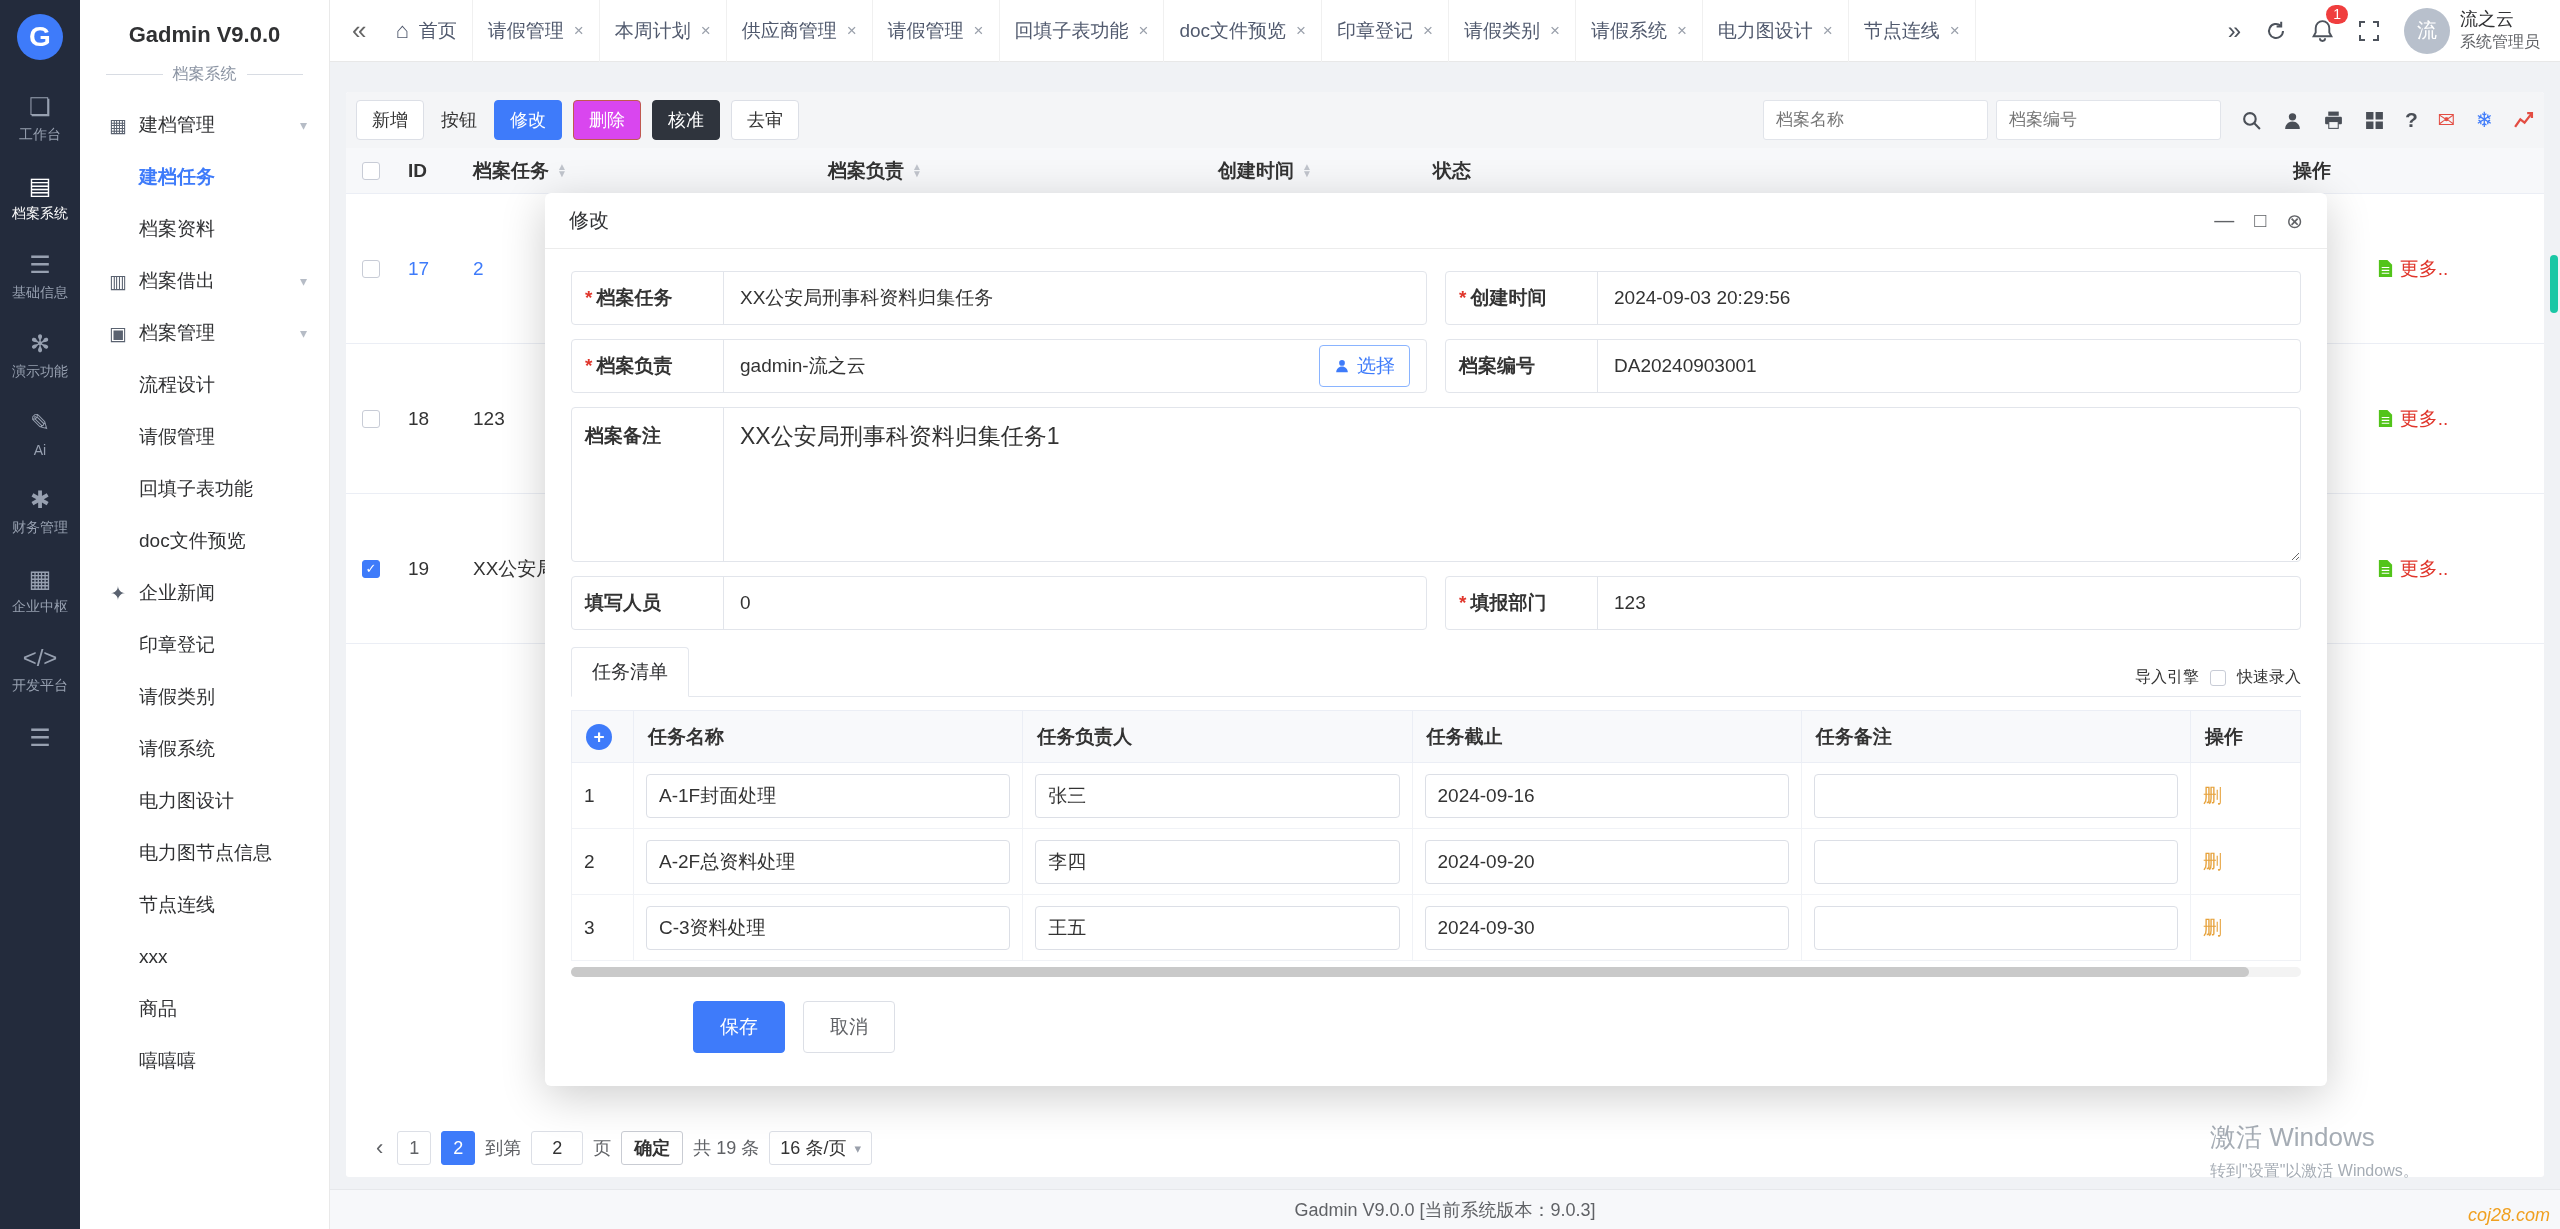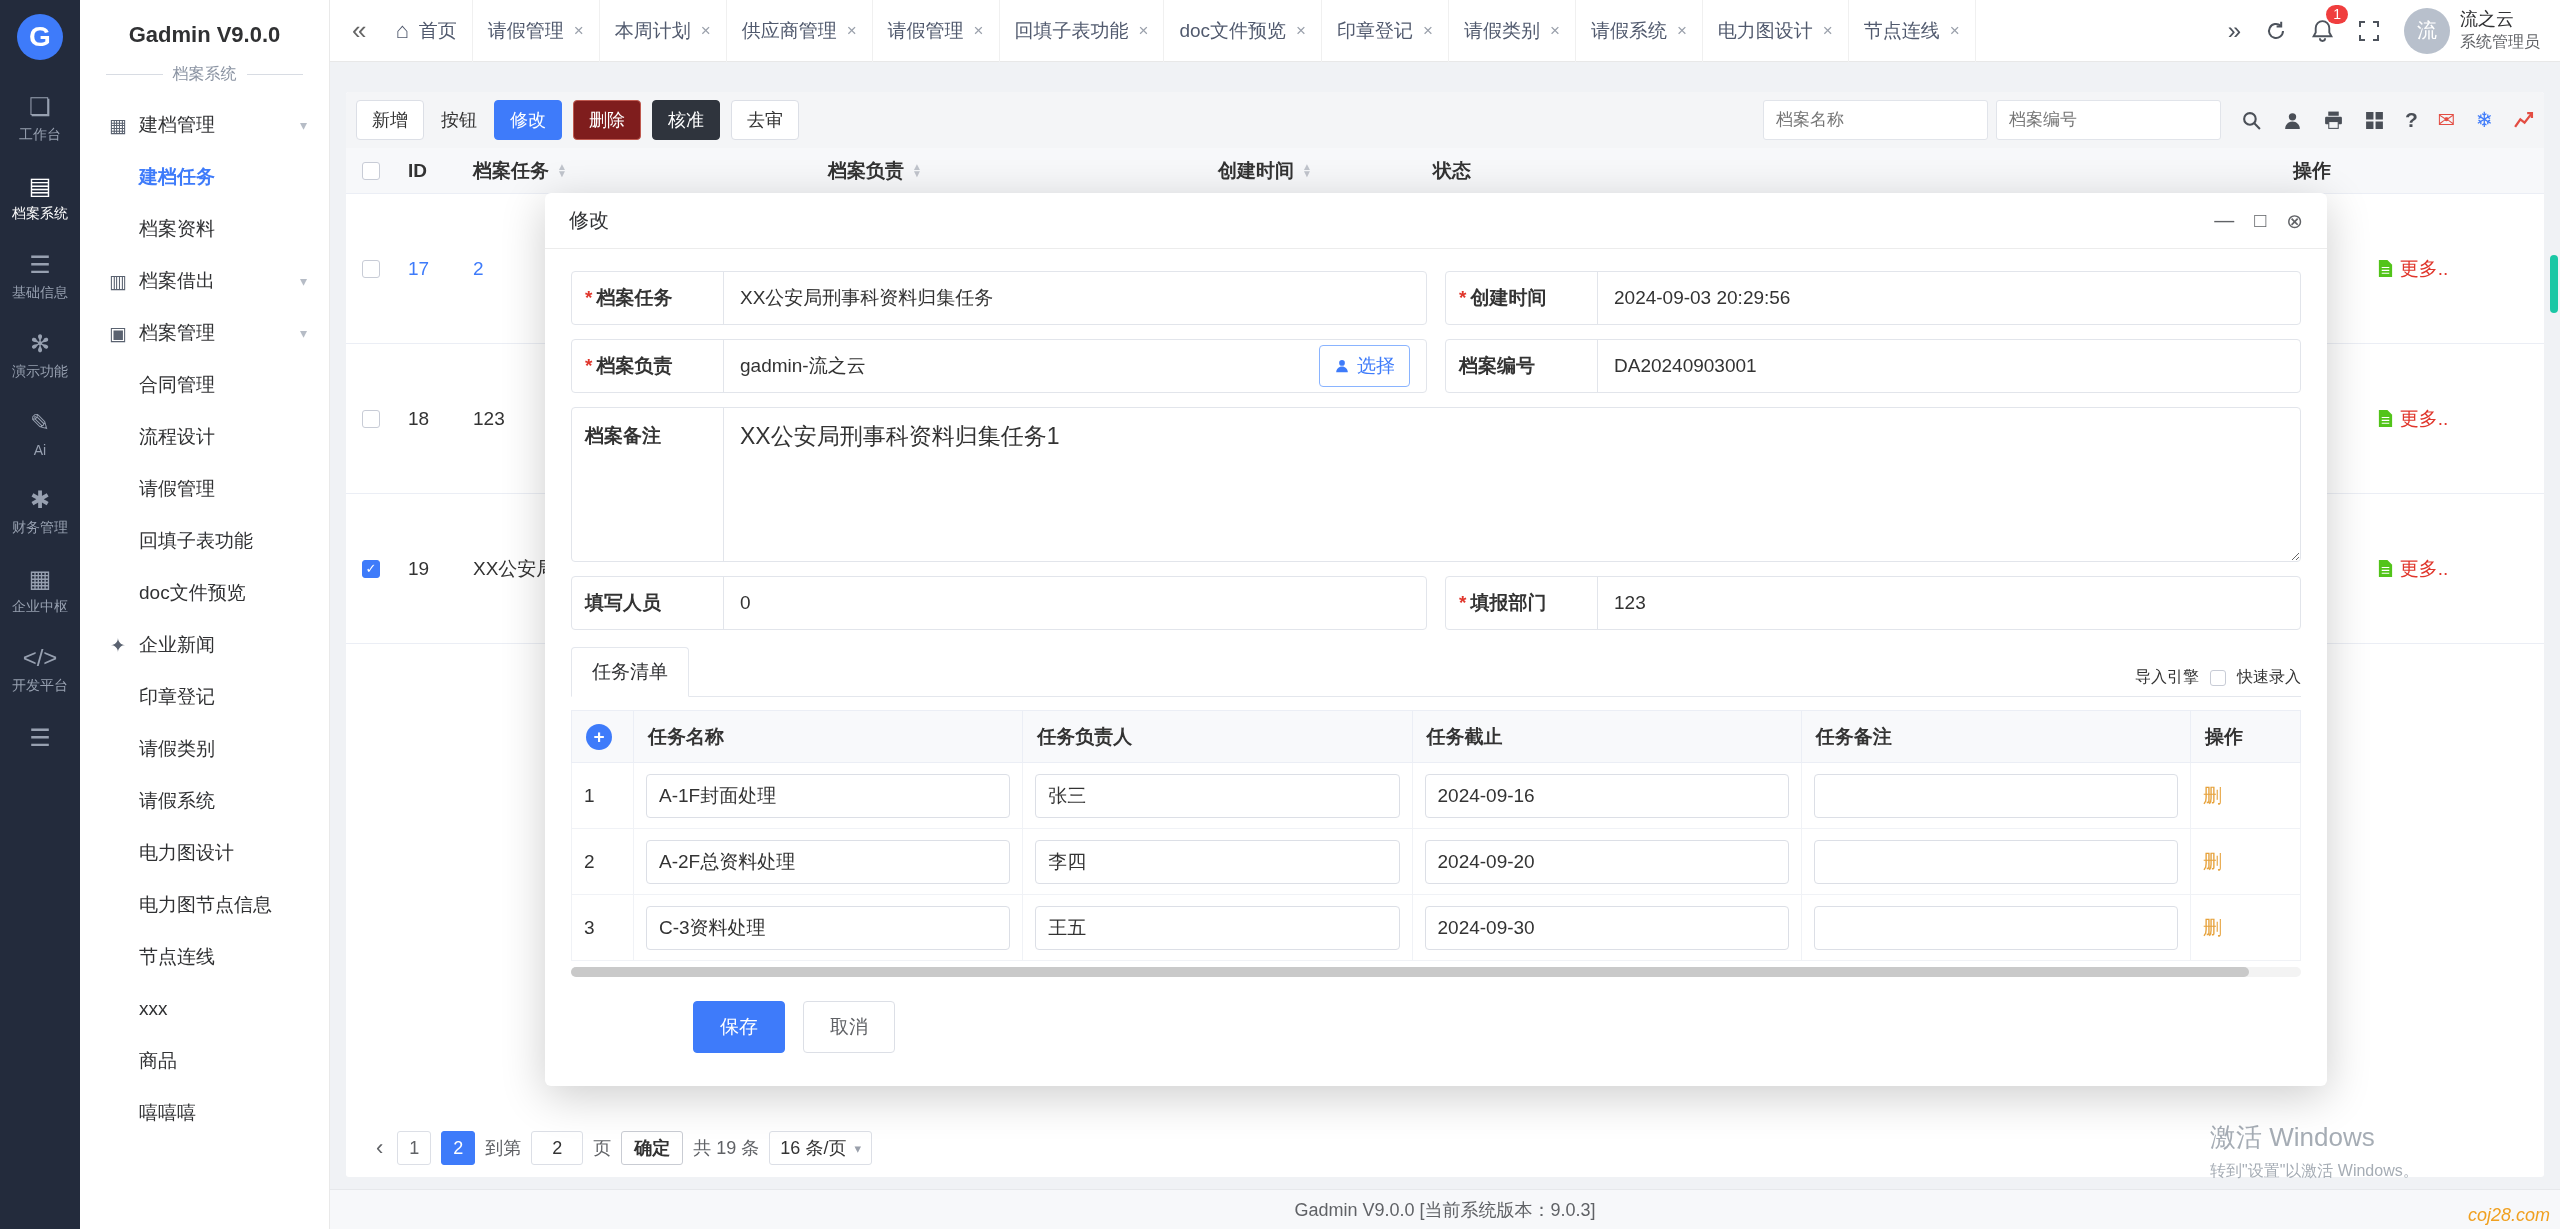--- a/index.html
+++ b/index.html
@@ -44,21 +44,21 @@
   .avatar { width:46px; height:46px; border-radius:50%; background:#b8c0cc; color:#fff; display:flex; align-items:center; justify-content:center; font-size:20px; }
   .uname { font-size:18px; color:#303133; line-height:1.3; }
   .urole { font-size:16px; color:#606266; line-height:1.3; }
   
   .content { flex:1; padding:30px 16px 12px; min-height:0; }
   .panel { background:#fff; height:100%; display:flex; flex-direction:column; border-radius:3px; }
   .toolbar { background:#f4f5f7; padding:8px 10px; display:flex; align-items:center; border-radius:3px 3px 0 0; }
   .tbtn { height:40px; padding:0 15px; border-radius:4px; font-size:18px; border:1px solid #dcdfe6; background:#fff; color:#333; margin-right:11px; cursor:pointer; font-family:inherit; }
   .tbtn.text { border:none; background:transparent; padding:0 6px; }
   .tbtn.primary { background:#3e7bfa; border-color:#3e7bfa; color:#fff; }
-  .tbtn.danger { background:#7f1d1d; border-color:#c05a50; color:#fff; }
+  .tbtn.danger { background:#d946ef; border-color:#c05a50; color:#fff; }
   .tbtn.dark { background:#2f343d; border-color:#2f343d; color:#fff; }
   .toolbar-right { margin-left:auto; display:flex; align-items:center; }
   .tsearch { height:40px; width:225px; border:1px solid #e1e4ea; border-radius:3px; background:#fff; padding:0 12px; font-size:17px; color:#14532d; outline:none; margin-left:8px; font-family:inherit; }
   .ticon { margin-left:20px; color:#4a4f57; cursor:pointer; display:flex; align-items:center; font-size:21px; }
   .ticon.red { color:#e34d43; } .ticon.blue { color:#3e7bfa; }
   
   .thead-row,.trow { display:grid; grid-template-columns:50px 65px 355px 390px 215px 1fr 263px; align-items:center; }
   .thead-row { height:46px; background:#f7f8fa; border-bottom:1px solid #ebeef5; }
   .th { font-size:19px; font-weight:700; color:#333; padding:0 12px; display:flex; align-items:center; gap:8px; }
   .trow { height:150px; border-bottom:1px solid #ebeef5; background:#fff; }
@@ -184,23 +184,20 @@
     </div>
     <div class="mi l1">
       <span class="micon">▥</span>
       <span class="mtext">档案借出</span>
       <span class="caret">▾</span>
     </div>
     <div class="mi l1">
       <span class="micon">▣</span>
       <span class="mtext">档案管理</span>
       <span class="caret">▾</span>
-    </div>
-    <div class="mi l2">
-      <span class="mtext">合同管理</span>
     </div>
     <div class="mi l2">
       <span class="mtext">流程设计</span>
     </div>
     <div class="mi l2">
       <span class="mtext">请假管理</span>
     </div>
     <div class="mi l2">
       <span class="mtext">回填子表功能</span>
     </div>

